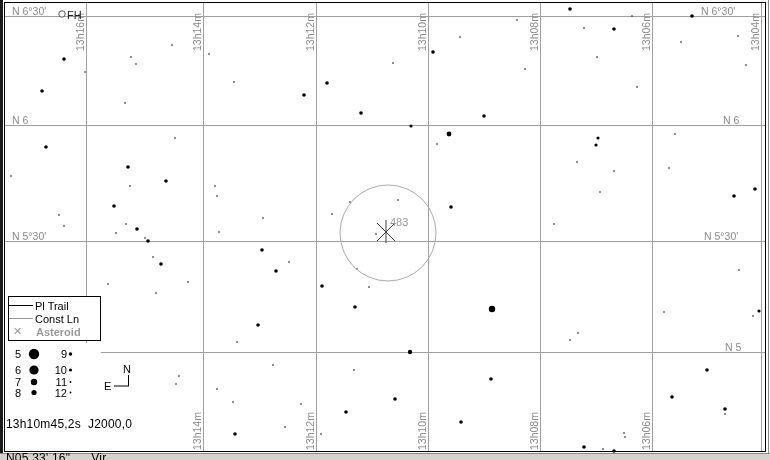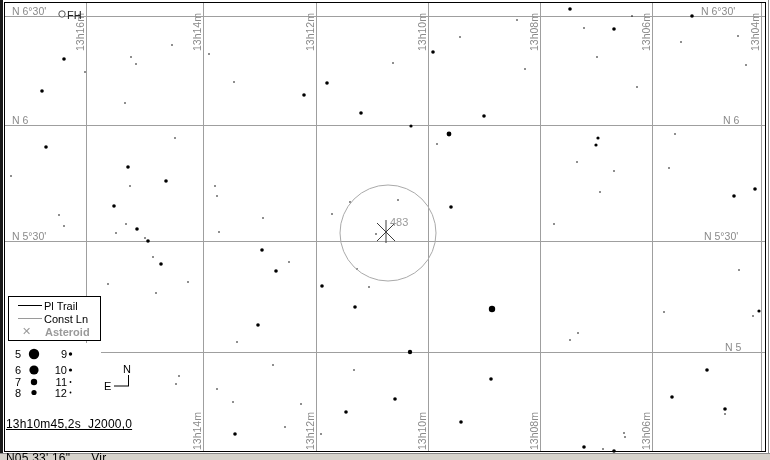--- a/index.html
+++ b/index.html
@@ -5,28 +5,28 @@
   html,body{margin:0;padding:0;background:#fff;}
   .screen{position:relative;width:770px;height:460px;background:#fff;overflow:hidden;
           font-family:"Liberation Sans",sans-serif;}
   #chart{position:absolute;left:0;top:0;}
   #chart text{font-family:"Liberation Sans",sans-serif;}
   #chart .glabel{fill:#8a8a8a;font-size:10.5px;}
   #chart .mnum{fill:#000;font-size:11px;}
   #chart .cletter{fill:#000;font-size:11px;}
   .legend-box{position:absolute;left:8px;top:296px;width:93px;height:45px;background:#fff;
               border:1px solid #000;box-sizing:border-box;padding-top:2px;}
-  .lrow{display:flex;align-items:center;height:13px;font-size:11px;color:#000;margin-left:9px;}
+  .lrow{display:flex;align-items:center;height:13px;font-size:11px;color:#000;}
   .lline{display:inline-block;width:24px;height:0;border-top:1px solid #000;margin-right:2px;flex:none;}
   .lline.gray{border-top-color:#9a9a9a;}
   .cross-sym{color:#9a9a9a;font-size:11px;margin-left:4px;width:14px;flex:none;display:inline-block;}
   .ltext.gray{color:#9a9a9a;margin-left:9px;font-weight:bold;}
   .status{position:absolute;left:6px;top:397px;font-size:12px;line-height:11.2px;color:#000;
           white-space:pre;letter-spacing:0.2px;}
-  .sline{position:relative;height:11.2px;text-decoration:underline;}
+  .sline{position:relative;height:11.2px;}
 </style>
 </head>
 <body>
 
 <div class="screen">
 
   <svg id="chart" width="770" height="460" viewBox="0 0 770 460">
       <rect x="0" y="0" width="770" height="460" fill="#fff"></rect>
       <line x1="86.5" y1="3" x2="86.5" y2="452" stroke="#9f9f9f" shape-rendering="crispEdges"></line>
       <line x1="203.5" y1="3" x2="203.5" y2="452" stroke="#9f9f9f" shape-rendering="crispEdges"></line>

